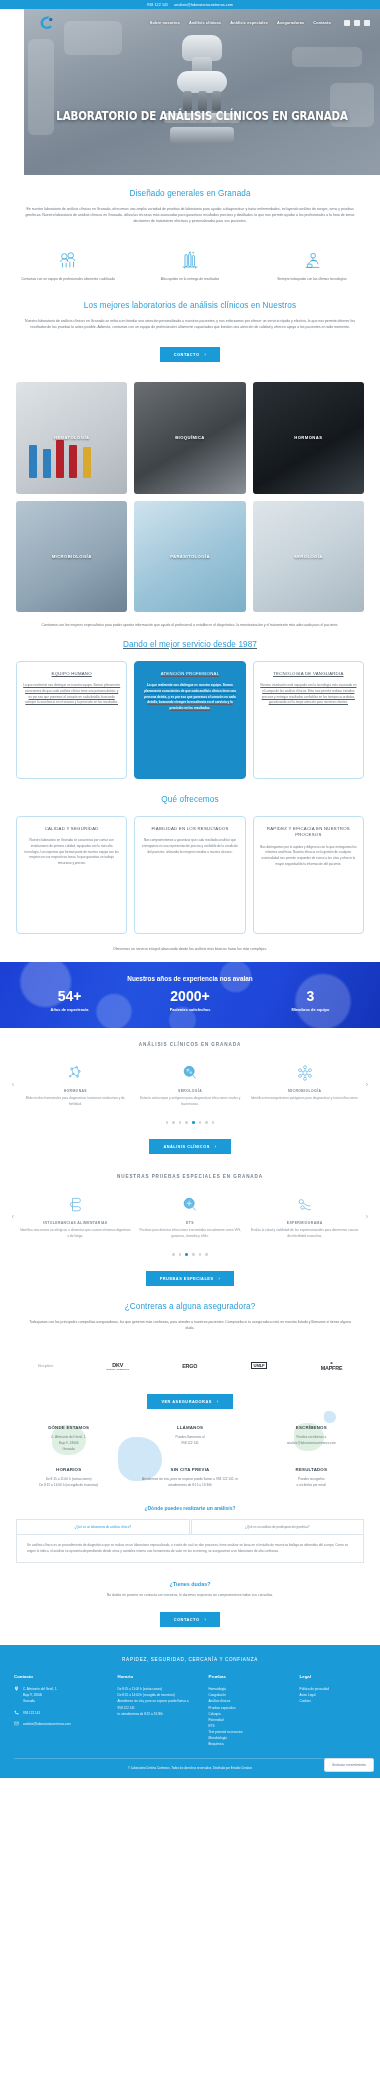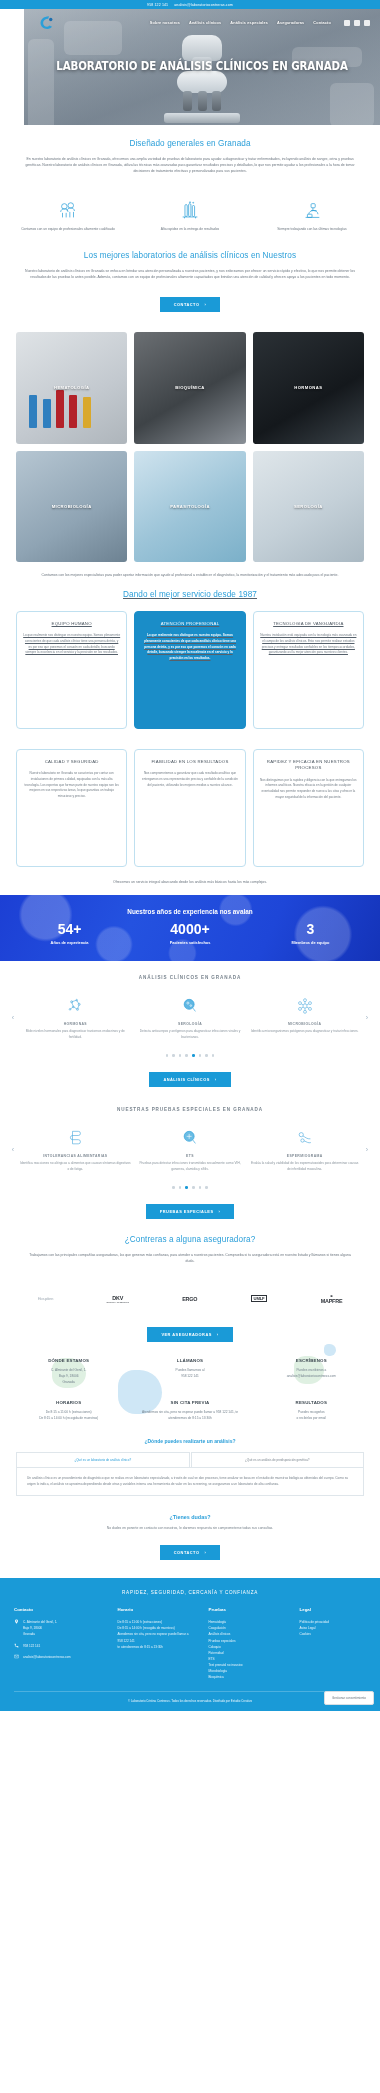--- a/index.html
+++ b/index.html
@@ -19,21 +19,21 @@
     align-items: center;
     justify-content: center;
     gap: 6px;
     font-size: 3.6px;
     color: #fff;
     letter-spacing: .1px;
   }
   
   .hero {
     position: relative;
-    height: 116px;
+    height: 166px;
     background:
       linear-gradient(rgba(90,105,120,.30), rgba(90,105,120,.42)),
       linear-gradient(160deg,#cfd6dc 0%,#aab4bd 28%,#8e99a4 55%,#b9c2ca 100%);
     overflow: hidden;
     margin-left: 24px;
   }
   .hero-bg-shape {
     position:absolute; border-radius:6px; background:rgba(255,255,255,.16);
   }
   .hero-microscope {
@@ -386,20 +386,21 @@
       <p>Lo que realmente nos distingue es nuestro equipo. Somos plenamente conscientes de que cada análisis clínico tiene una persona detrás, y es por eso que ponemos el corazón en cada detalle, buscando siempre la excelencia en el servicio y la precisión en los resultados.</p>
     </div>
     <div class="card">
       <h4>TECNOLOGÍA DE VANGUARDIA</h4>
       <p>Nuestra instalación está equipada con la tecnología más avanzada en el campo de los análisis clínicos. Esto nos permite realizar estudios precisos y entregar resultados confiables en los tiempos acordados, garantizando así la mejor atención para nuestros clientes.</p>
     </div>
   </div>
 </section>
 
 <section style="padding-top:16px;">
+  <h2 class="sec-title">Qué ofrecemos</h2>
   <div class="cards">
     <div class="card">
       <h4>CALIDAD Y SEGURIDAD</h4>
       <p>Nuestro laboratorio en Granada se caracteriza por contar con instalaciones de primera calidad, equipadas con la más alta tecnología. Los expertos que forman parte de nuestro equipo son los mejores en sus respectivas áreas, lo que garantiza un trabajo minucioso y preciso.</p>
     </div>
     <div class="card">
       <h4>FIABILIDAD EN LOS RESULTADOS</h4>
       <p>Nos comprometemos a garantizar que cada resultado analítico que entregamos es una representación precisa y confiable de la condición del paciente, utilizando los mejores medios a nuestro alcance.</p>
     </div>
     <div class="card">
@@ -413,21 +414,21 @@
 </section>
 
 <section class="stats">
   <h3 class="stats-title">Nuestros años de experiencia nos avalan</h3>
   <div class="stats-row">
     <div class="stat">
       <div class="num">54+</div>
       <div class="lab">Años de experiencia</div>
     </div>
     <div class="stat">
-      <div class="num">4000+</div>
+      <div class="num">2000+</div>
       <div class="lab">Pacientes satisfechos</div>
     </div>
     <div class="stat">
       <div class="num">3</div>
       <div class="lab">Miembros de equipo</div>
     </div>
   </div>
 </section>
 
 <section class="carousel">

